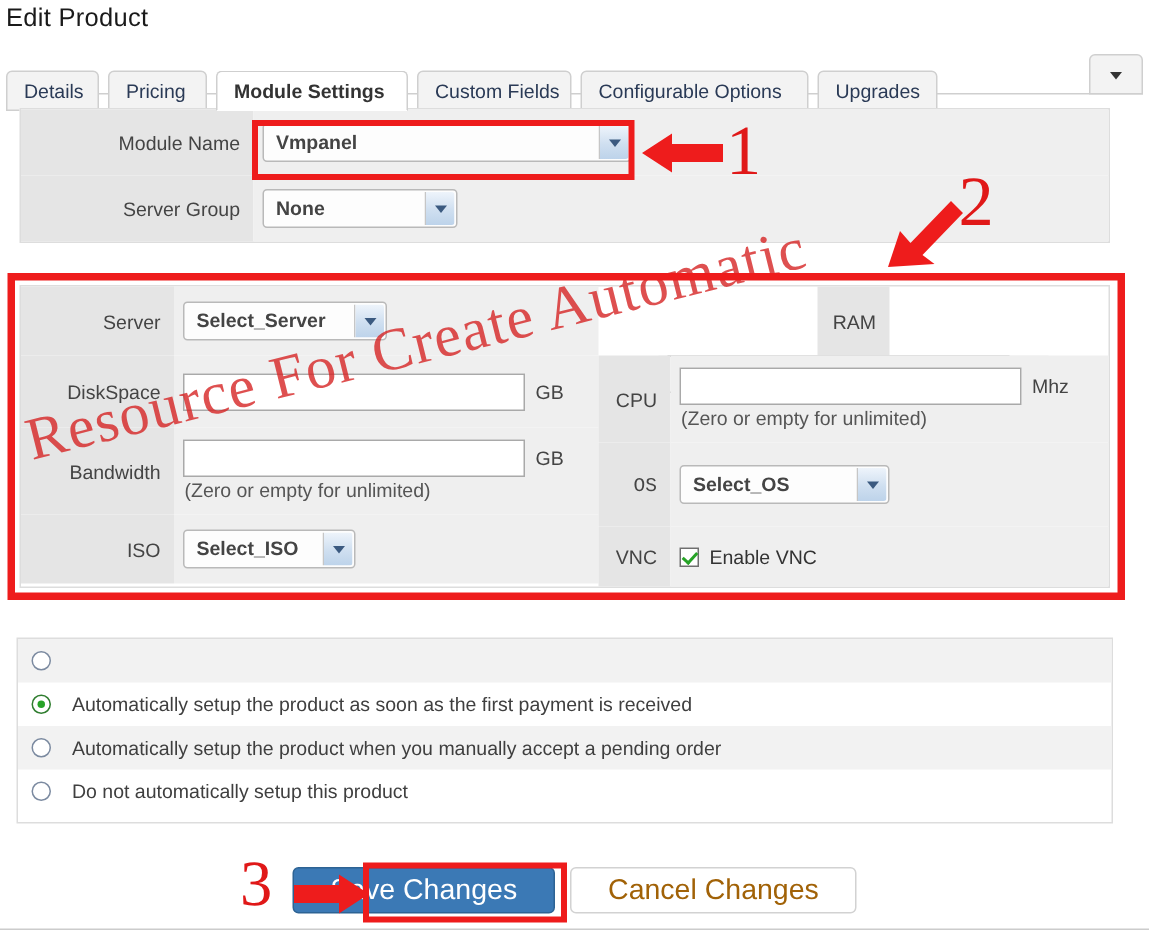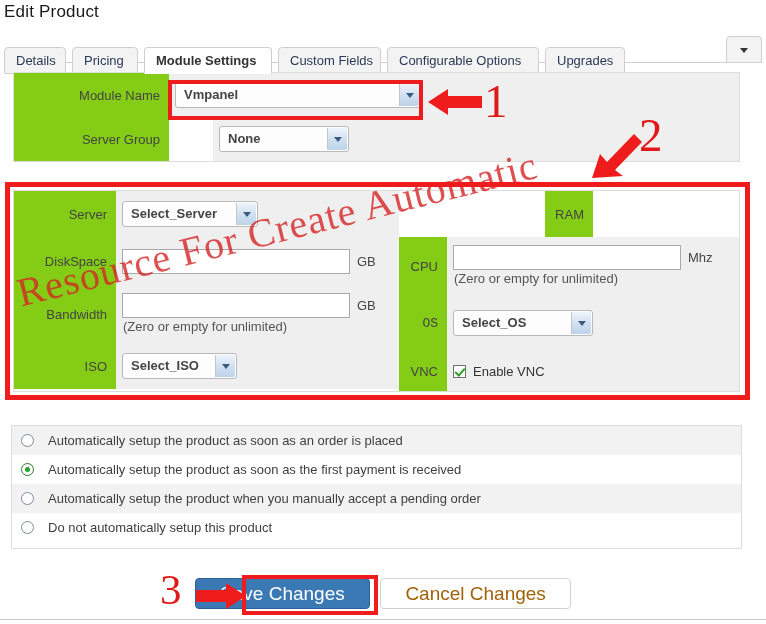--- a/index.html
+++ b/index.html
@@ -118,21 +118,21 @@
     align-items: center;
     width: 100%;
     box-sizing: border-box;
   }
   .flabel {
     flex: 0 0 auto;
     text-align: right;
     padding-right: 9px;
     color: #444444;
     font-size: 13px;
-    background: #84cc16;
+    background: #e5e5e5;
     box-sizing: border-box;
     height: 100%;
     display: flex;
     align-items: center;
     justify-content: flex-end;
   }
   .ffield {
     flex: 1 1 auto;
     background: #efefef;
     height: 100%;
@@ -397,21 +397,21 @@
   <div class="frow" style="height:44px;">
     <div class="flabel" style="width:155px;">Module Name</div>
     <div class="ffield">
       <div class="sel" style="width:246px;">
         <span class="sel-text">Vmpanel</span>
         <span class="sel-btn"></span>
       </div>
     </div>
   </div>
 
-  <div class="frow" style="height:44px;gap:44px;">
+  <div class="frow" style="height:44px;">
     <div class="flabel" style="width:155px;">Server Group</div>
     <div class="ffield">
       <div class="sel" style="width:130px;">
         <span class="sel-text">None</span>
         <span class="sel-btn"></span>
       </div>
     </div>
   </div>
 </div>
 
@@ -502,21 +502,20 @@
           </div>
         </div>
       </div>
     </div>
   </div>
 </div>
 
 <div class="panel" id="autosetup-panel">
   <div class="radio-row stripe">
     <span class="radio"></span>
-    <span class="radio-label">Automatically setup the product as soon as an order is placed</span>
   </div>
   <div class="radio-row">
     <span class="radio on"></span>
     <span class="radio-label">Automatically setup the product as soon as the first payment is received</span>
   </div>
   <div class="radio-row stripe">
     <span class="radio"></span>
     <span class="radio-label">Automatically setup the product when you manually accept a pending order</span>
   </div>
   <div class="radio-row">

